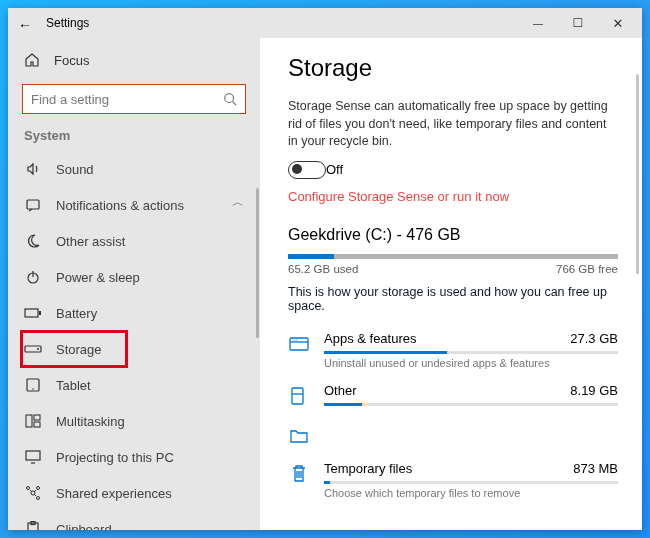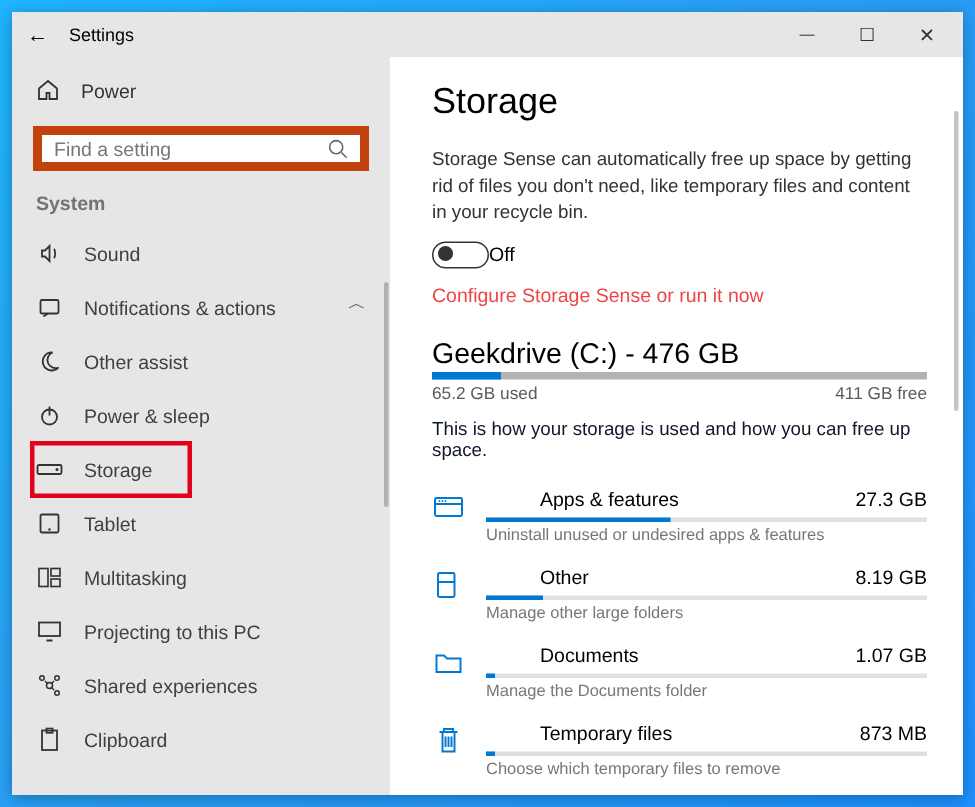--- a/index.html
+++ b/index.html
@@ -69,21 +69,21 @@
     gap: 14px;
     padding: 6px 16px;
     color: #333;
     margin-bottom: 10px;
   }
   .home-row .ico { width: 16px; height: 16px; display:flex; align-items:center; justify-content:center; }
   .searchbox {
     margin: 0 14px 14px 14px;
     height: 30px;
     background: #fff;
-    border: 6px solid #c2410c;
+    border: 1px solid #c2410c;
     display: flex;
     align-items: center;
     padding: 0 8px;
     color: #777;
     font-size: 13px;
   }
   .searchbox span { flex:1; }
   .category {
     padding: 0 16px 8px 16px;
     font-weight: 600;
@@ -172,23 +172,24 @@
     border-radius: 50%;
     background: #333;
   }
   .link {
     color: #ef4444;
     font-size: 13px;
     margin-bottom: 22px;
     display: block;
   }
   .drive-title {
-    font-size: 19px;
+    font-size: 16px;
     font-weight: 400;
     color: #000;
+    margin-bottom: 10px;
   }
   .drive-bar {
     height: 5px;
     background: #b3b3b3;
     display: flex;
     margin-bottom: 4px;
   }
   .drive-bar .fill { background: #0078d4; }
   .drive-stats {
     display: flex;
@@ -218,21 +219,20 @@
     display:flex; align-items:center; justify-content:center;
     margin-top: 2px;
   }
   .cat-body { flex: 1; }
   .cat-head {
     display: flex;
     justify-content: space-between;
     font-size: 13px;
     color: #000;
     margin-bottom: 5px;
-    margin-left: 36px;
   }
   .cat-bar {
     height: 3px;
     background: #e0e0e0;
     margin-bottom: 3px;
   }
   .cat-bar .fill { height: 100%; background: #0078d4; }
   .cat-sub {
     font-size: 11px;
     color: #777;
@@ -255,21 +255,21 @@
   </div>
 
   <div class="body">
     <div class="sidebar">
       <div class="home-row">
         <span class="ico">
           <svg width="16" height="16" viewBox="0 0 16 16">
               <path d="M2 7l6-5 6 5v7H9v-4H7v4H2z" fill="none" stroke="#333" stroke-width="1.2"></path>
             </svg>
         </span>
-        <span>Power</span>
+        <span>Focus</span>
       </div>
 
       <div class="searchbox">
         <span>Find a setting</span>
         <svg width="14" height="14" viewBox="0 0 16 16">
             <circle cx="7" cy="7" r="5" fill="none" stroke="#666" stroke-width="1.2"></circle>
             <line x1="11" y1="11" x2="15" y2="15" stroke="#666" stroke-width="1.2"></line>
           </svg>
       </div>
 
@@ -303,20 +303,29 @@
         </div>
         <div class="navitem">
           <span class="ico">
               <svg width="16" height="16" viewBox="0 0 16 16">
                 <circle cx="8" cy="9" r="5" fill="none" stroke="#333" stroke-width="1.2"></circle>
                 <line x1="8" y1="2" x2="8" y2="8" stroke="#333" stroke-width="1.2"></line>
               </svg>
             </span>
           <span>Power &amp; sleep</span>
         </div>
+        <div class="navitem">
+          <span class="ico">
+              <svg width="18" height="12" viewBox="0 0 18 12">
+                <rect x="1" y="2" width="13" height="8" fill="none" stroke="#333" stroke-width="1.2"></rect>
+                <rect x="15" y="4" width="2" height="4" fill="#333"></rect>
+              </svg>
+            </span>
+          <span>Battery</span>
+        </div>
         <div class="navitem highlight">
           <span class="ico">
               <svg width="18" height="10" viewBox="0 0 18 10">
                 <rect x="1" y="2" width="16" height="6" rx="1" fill="none" stroke="#333" stroke-width="1.2"></rect>
                 <circle cx="14" cy="5" r="1" fill="#333"></circle>
               </svg>
             </span>
           <span>Storage</span>
           <div class="highlight-box"></div>
         </div>
@@ -383,21 +392,21 @@
         <span>Off</span>
       </div>
       <a class="link">Configure Storage Sense or run it now</a>
 
       <div class="drive-title">Geekdrive (C:) - 476 GB</div>
       <div class="drive-bar">
         <div class="fill" style="width:14%;"></div>
       </div>
       <div class="drive-stats">
         <span>65.2 GB used</span>
-        <span>411 GB free</span>
+        <span>766 GB free</span>
       </div>
       <p class="drive-desc">This is how your storage is used and how you can free up space.</p>
 
       <div class="cat-row">
         <div class="cat-icon">
             <svg width="20" height="18" viewBox="0 0 20 18">
               <rect x="1" y="3" width="18" height="12" rx="1" fill="none" stroke="#0078d4" stroke-width="1.3"></rect>
               <line x1="1" y1="7" x2="19" y2="7" stroke="#0078d4" stroke-width="1.3"></line>
               <circle cx="4" cy="5" r="0.6" fill="#0078d4"></circle>
               <circle cx="6" cy="5" r="0.6" fill="#0078d4"></circle>
@@ -424,40 +433,29 @@
             </svg>
           </div>
         <div class="cat-body">
           <div class="cat-head">
               <span>Other</span>
               <span>8.19 GB</span>
             </div>
           <div class="cat-bar">
               <div class="fill" style="width:13%"></div>
             </div>
-          <div class="cat-sub">Manage other large folders</div>
         </div>
       </div>
 
       <div class="cat-row">
         <div class="cat-icon">
             <svg width="20" height="18" viewBox="0 0 20 18">
               <path d="M2 4h5l2 2h9v9H2z" fill="none" stroke="#0078d4" stroke-width="1.3"></path>
             </svg>
           </div>
-        <div class="cat-body">
-          <div class="cat-head">
-              <span>Documents</span>
-              <span>1.07 GB</span>
-            </div>
-          <div class="cat-bar">
-              <div class="fill" style="width:2%"></div>
-            </div>
-          <div class="cat-sub">Manage the Documents folder</div>
-        </div>
       </div>
 
       <div class="cat-row">
         <div class="cat-icon">
             <svg width="18" height="20" viewBox="0 0 18 20">
               <path d="M3 4h12M5 4v13h8V4M7 7v7M9 7v7M11 7v7M6 4V2h6v2" fill="none" stroke="#0078d4" stroke-width="1.3"></path>
             </svg>
           </div>
         <div class="cat-body">
           <div class="cat-head">

